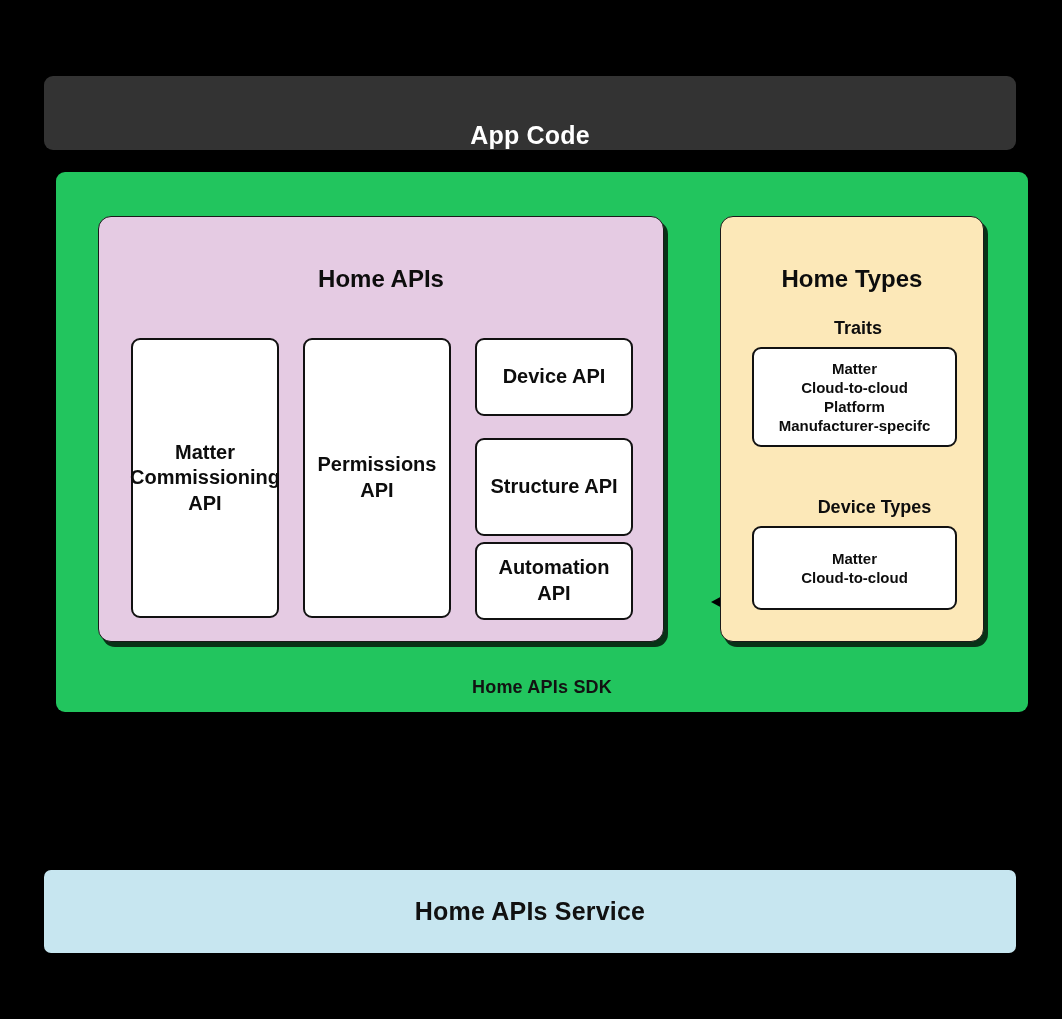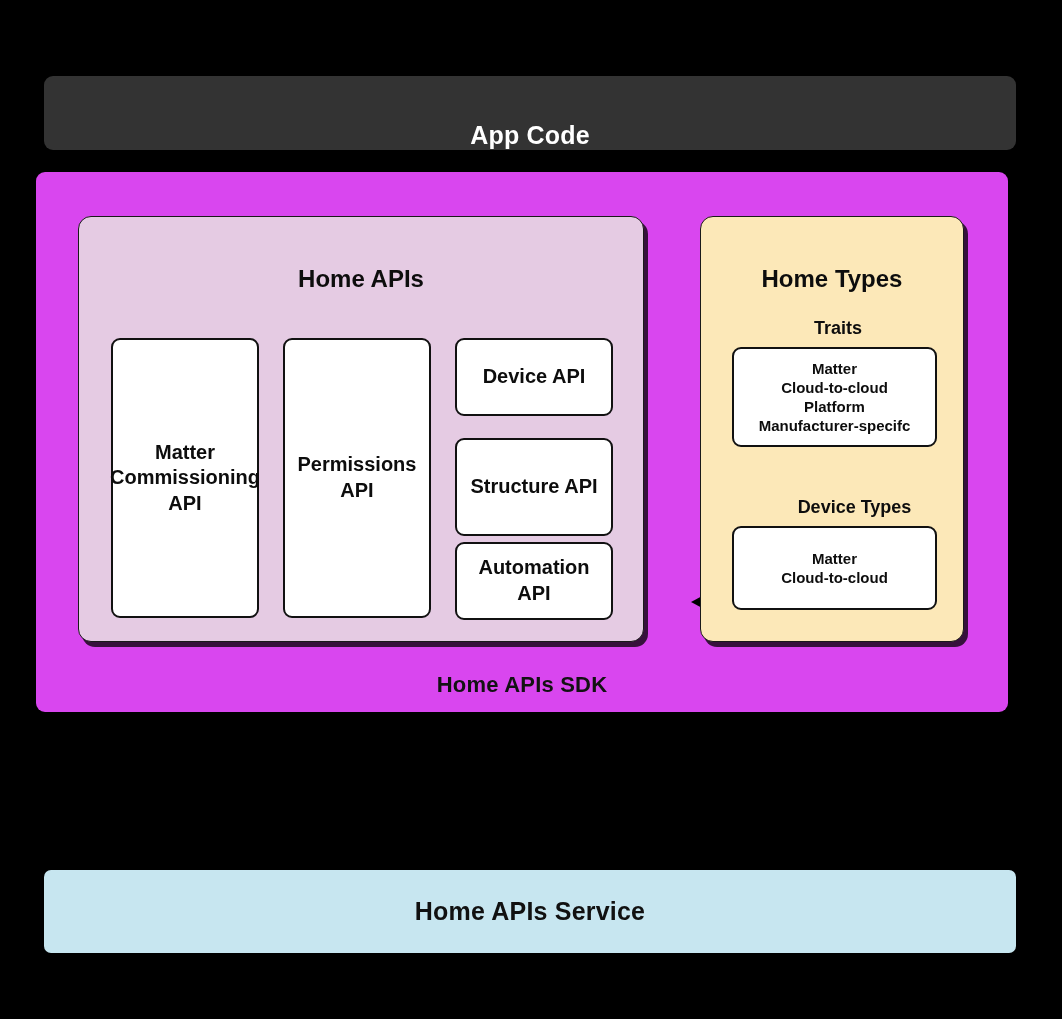--- a/index.html
+++ b/index.html
@@ -36,35 +36,35 @@
   .app-code-label {
     color: #ffffff;
     font-size: 25px;
     font-weight: bold;
     letter-spacing: 0.2px;
   }
 
   
   .sdk-container {
     position: absolute;
-    left: 36px;
+    left: 56px;
     top: 172px;
     width: 972px;
     height: 540px;
-    background: #d946ef;
+    background: #22c55e;
     border-radius: 9px;
   }
 
   .sdk-label {
     position: absolute;
     left: 0;
     right: 0;
     bottom: 14px;
     text-align: center;
-    font-size: 22px;
+    font-size: 18px;
     font-weight: bold;
     color: #121212;
     letter-spacing: 0.2px;
   }
 
   
   .panel {
     position: absolute;
     border: 1.5px solid #1a1a1a;
     border-radius: 13px;

